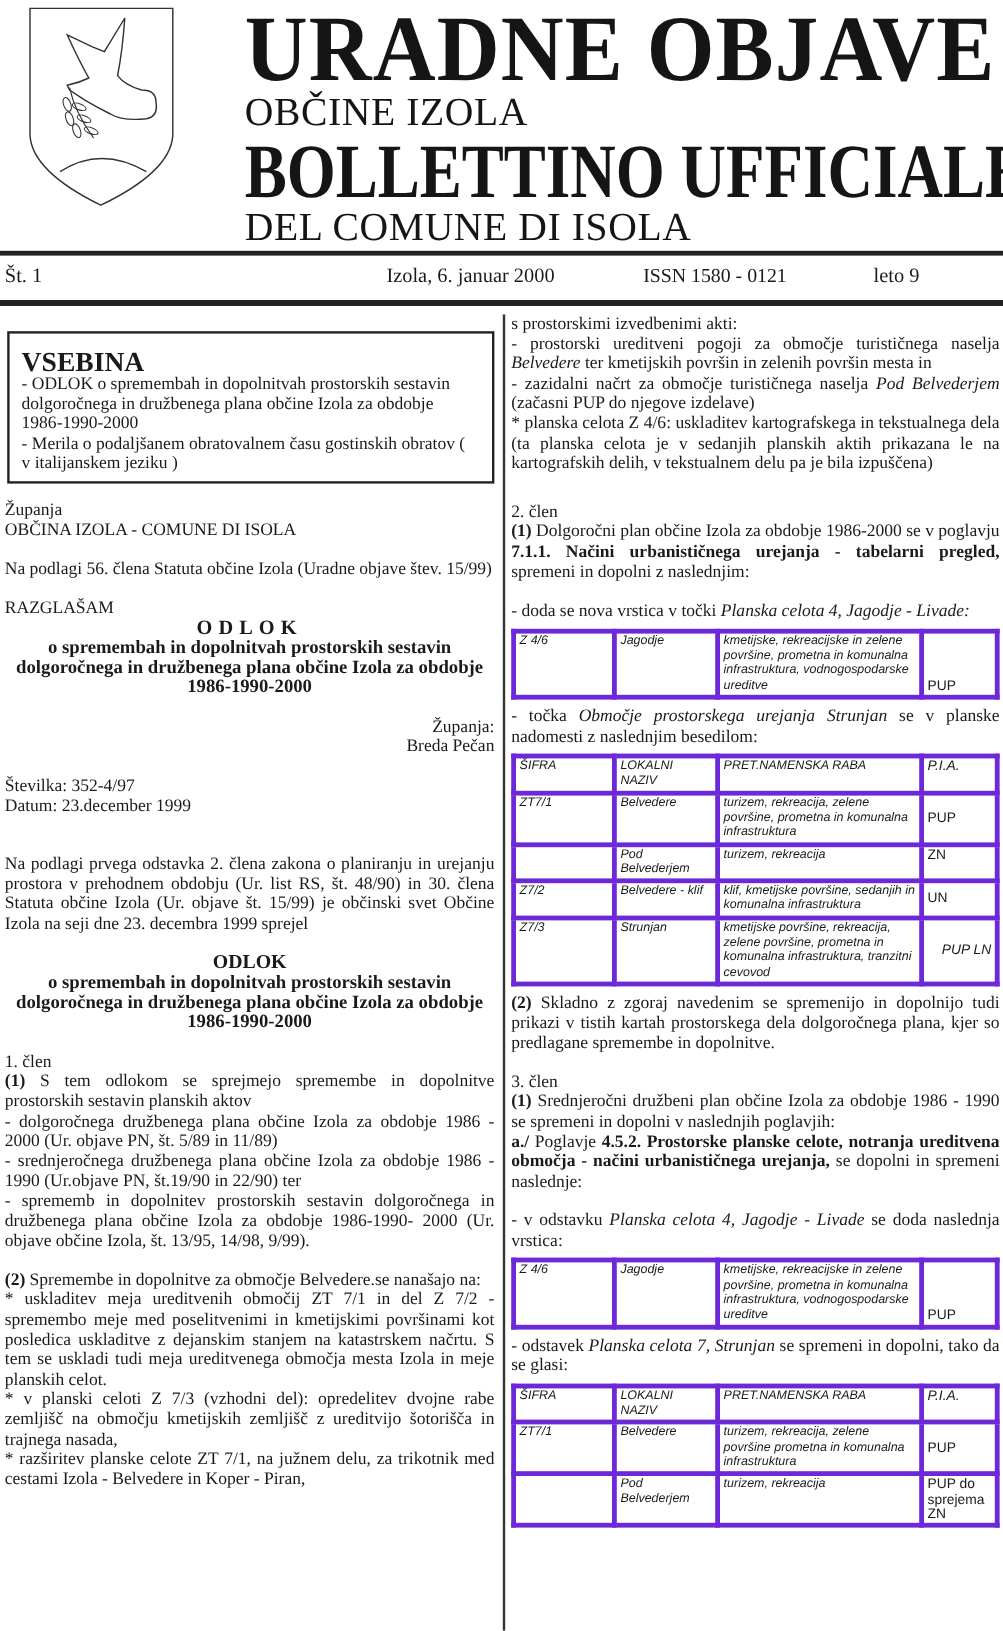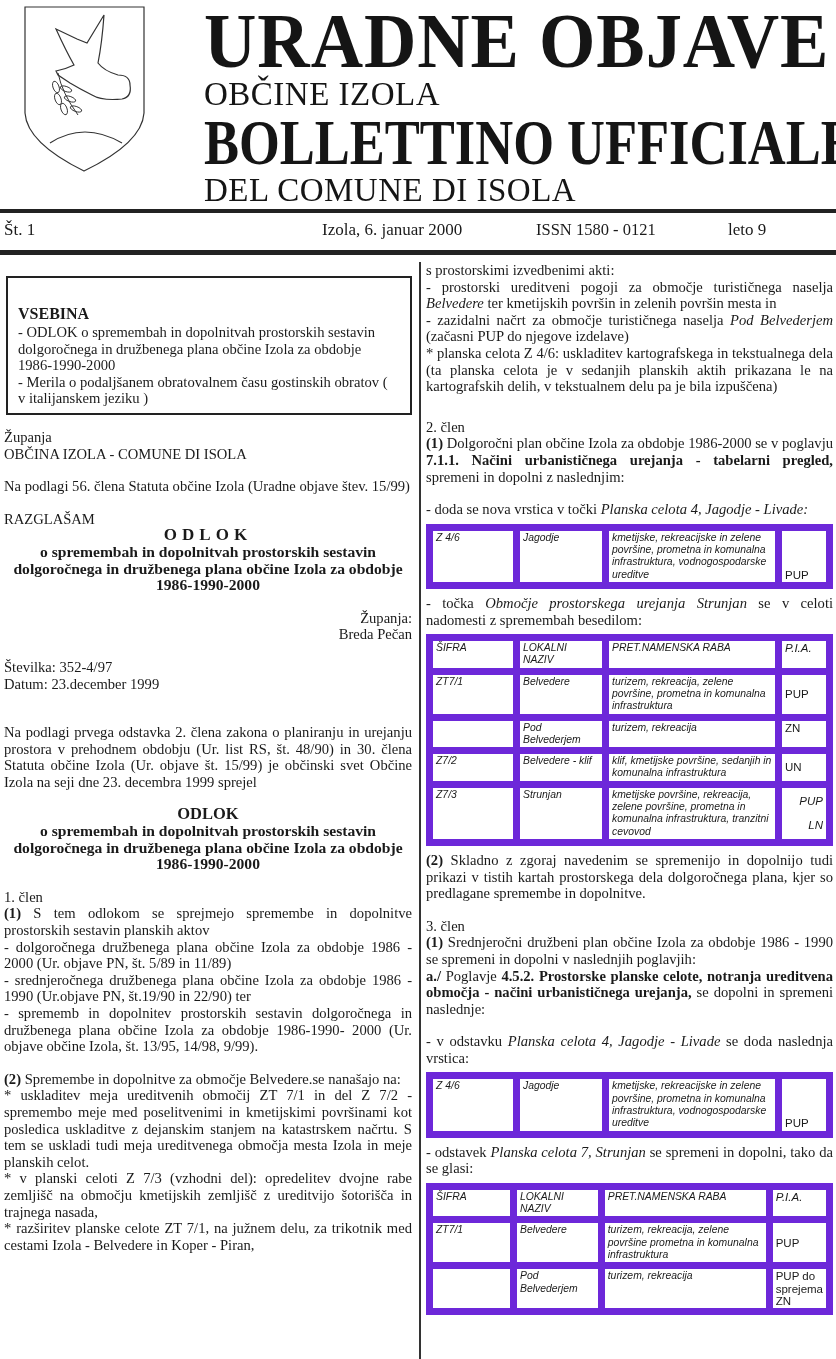--- a/index.html
+++ b/index.html
@@ -25,27 +25,27 @@
   #col-divider { left: 419px; top: 262px; width: 2px; height: 1097px; background: #333; }
   .col { position: absolute; font-size: 14.6px; line-height: 16.6px; text-align: justify; }
   #left { left: 4px; top: 262px; width: 408px; }
   #right { left: 426px; top: 262px; width: 407px; }
   p { margin: 0; }
   .gap { height: 16px; }
   .gap-s { height: 8px; }
   .center { text-align: left; }
   .right-al { text-align: right; }
   .toc { border: 2.5px solid #222; padding: 14px 12px 6px 10px; margin: 14px 0 14px 2px; }
-  .toc-title { font-size: 16px; font-weight: bold; line-height: 20px; margin-top: 12px; }
+  .toc-title { font-size: 23px; font-weight: bold; line-height: 20px; }
   .odlok-head { font-weight: bold; text-align: center; font-size: 15.6px; line-height: 16.6px; }
   .spaced { letter-spacing: 5px; font-size: 17px; }
   
   table.plan { border-collapse: collapse; width: 407px; font-family: "Liberation Sans", "DejaVu Sans", sans-serif;
                font-style: italic; font-size: 10.4px; line-height: 12.3px; margin: 6px 0 6px 0; text-align: left; }
-  table.plan td { border: 7px solid #6d28d9; vertical-align: top; padding: 1px 3px; }
+  table.plan td { border: 4px solid #6d28d9; vertical-align: top; padding: 1px 3px; }
   table.plan td.pia { font-style: normal; font-size: 11.5px; vertical-align: bottom; margin-left: 32px; }
   table.plan td.pia.mid { vertical-align: middle; }
   table.plan td.pia.top { vertical-align: top; }
   .c1 { width: 74px; } .c2 { width: 76px; } .c3 { width: 160px; }
   .pia-it { font-style: italic !important; text-align: right; }
 </style>
 </head>
 <body>
 
 <div id="masthead">
@@ -134,21 +134,21 @@
     <tbody>
         <tr>
       <td class="c1">Z 4/6</td>
       <td class="c2">Jagodje</td>
       <td class="c3">kmetijske, rekreacijske in zelene površine, prometna in komunalna infrastruktura, vodnogospodarske ureditve</td>
       <td class="pia">PUP</td>
     </tr>
   </tbody>
     </table>
 
-  <p><span>- točka </span><i>Območje prostorskega urejanja Strunjan</i><span> se v celoti nadomesti z spremembah besedilom:</span></p>
+  <p><span>- točka </span><i>Območje prostorskega urejanja Strunjan</i><span> se v planske nadomesti z naslednjim besedilom:</span></p>
 
   <table class="plan">
     <tbody>
         <tr>
       <td class="c1">ŠIFRA</td>
       <td class="c2">LOKALNI NAZIV</td>
       <td class="c3">PRET.NAMENSKA RABA</td>
       <td class="pia top" style="font-style:italic">P.I.A.</td>
     </tr>
     <tr>

